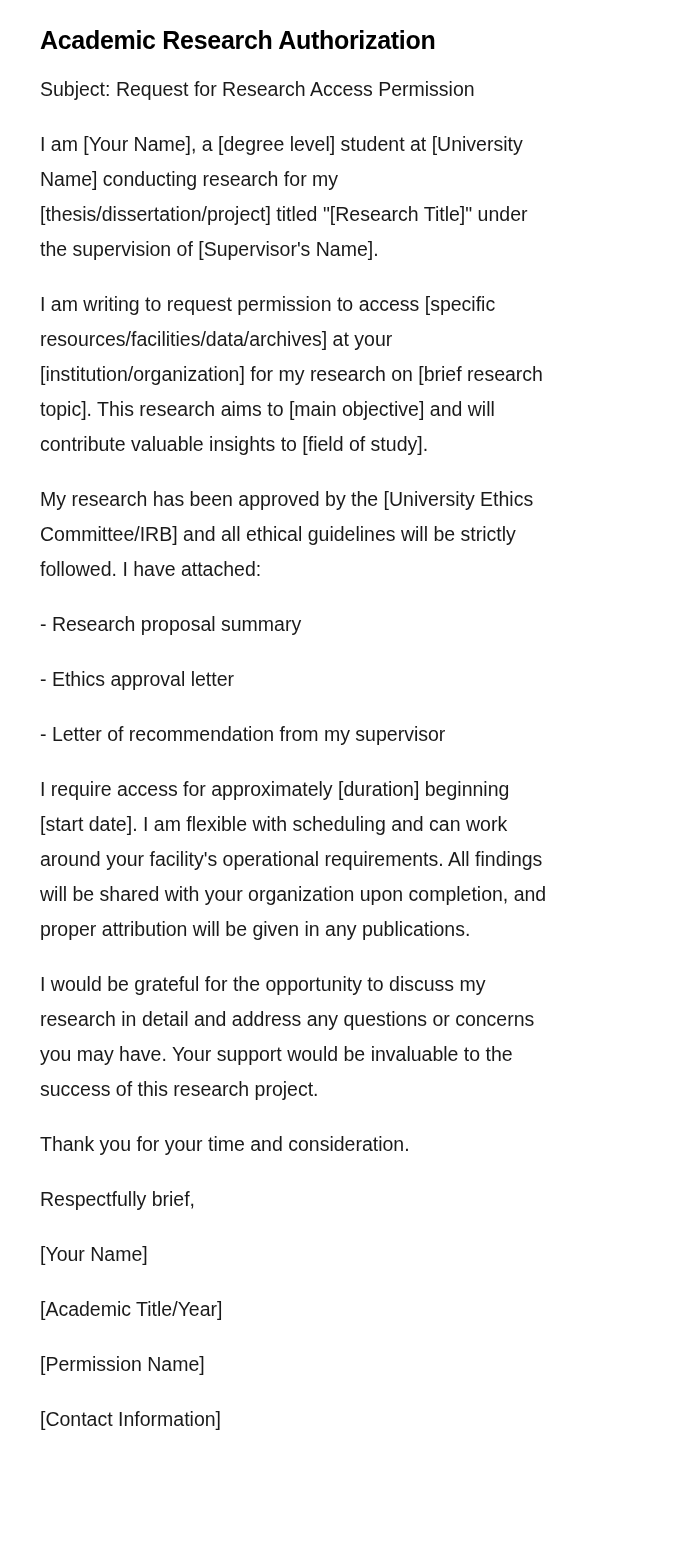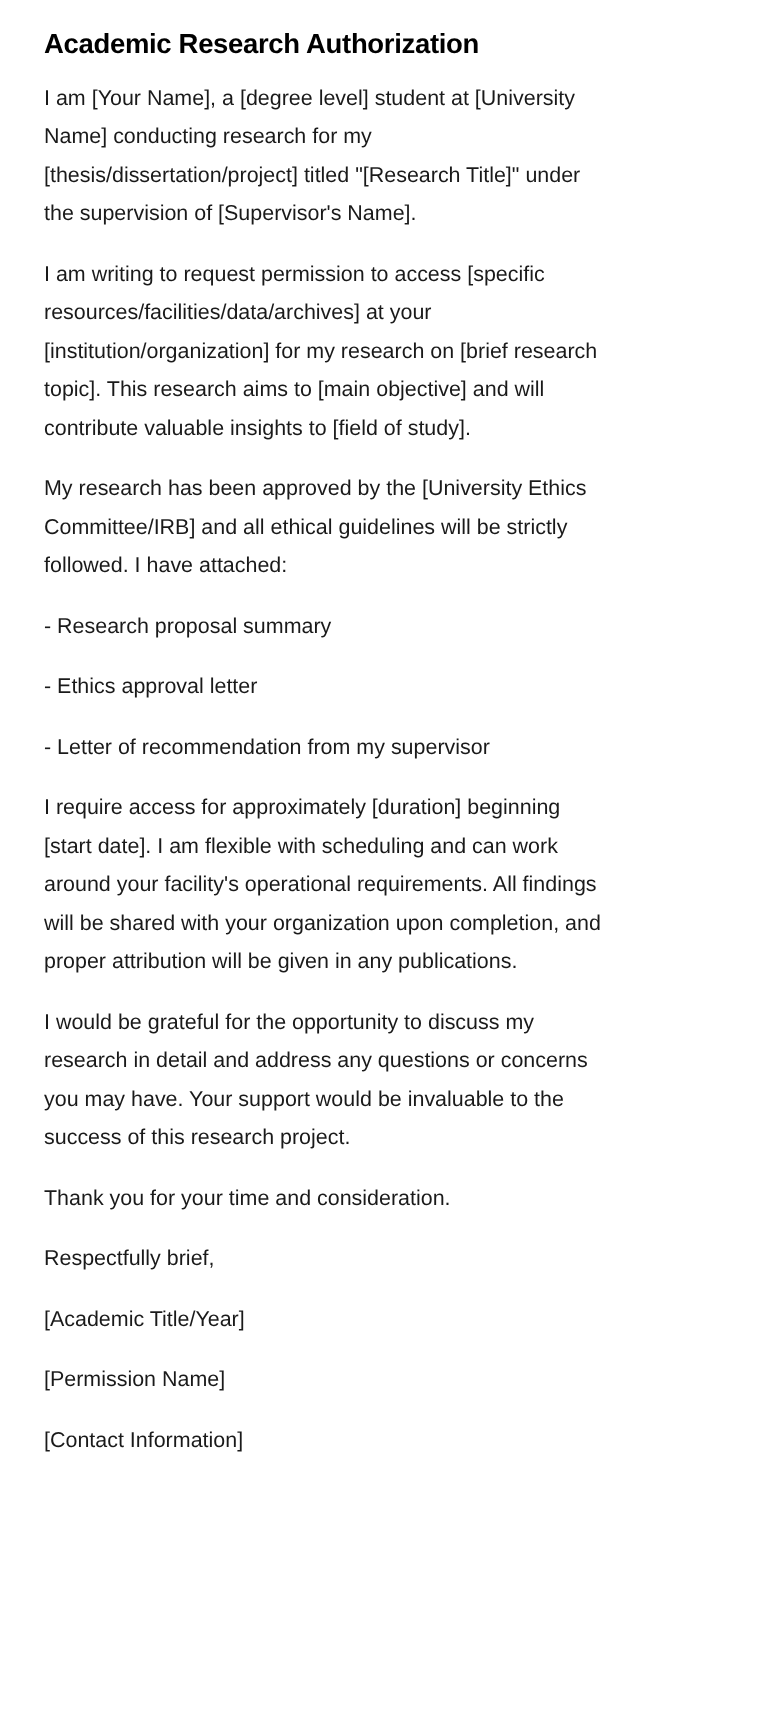--- a/index.html
+++ b/index.html
@@ -28,26 +28,28 @@
       line-height: 35px;
       margin: 0 0 20px 0;
       letter-spacing: 0px;
     }
   </style>
 </head>
 <body>
 
 <div class="page">
   <h1>Academic Research Authorization</h1>
+  <p>Subject: Request for Research Access Permission</p>
   <p>I am [Your Name], a [degree level] student at [University Name] conducting research for my [thesis/dissertation/project] titled "[Research Title]" under the supervision of [Supervisor's Name].</p>
   <p>I am writing to request permission to access [specific resources/facilities/data/archives] at your [institution/organization] for my research on [brief research topic]. This research aims to [main objective] and will contribute valuable insights to [field of study].</p>
   <p>My research has been approved by the [University Ethics Committee/IRB] and all ethical guidelines will be strictly followed. I have attached:</p>
   <p>- Research proposal summary</p>
   <p>- Ethics approval letter</p>
   <p>- Letter of recommendation from my supervisor</p>
   <p>I require access for approximately [duration] beginning [start date]. I am flexible with scheduling and can work around your facility's operational requirements. All findings will be shared with your organization upon completion, and proper attribution will be given in any publications.</p>
   <p>I would be grateful for the opportunity to discuss my research in detail and address any questions or concerns you may have. Your support would be invaluable to the success of this research project.</p>
   <p>Thank you for your time and consideration.</p>
   <p>Respectfully brief,</p>
+  <p>[Your Name]</p>
   <p>[Academic Title/Year]</p>
   <p>[Permission Name]</p>
   <p>[Contact Information]</p>
 </div>
 
 </body></html>

